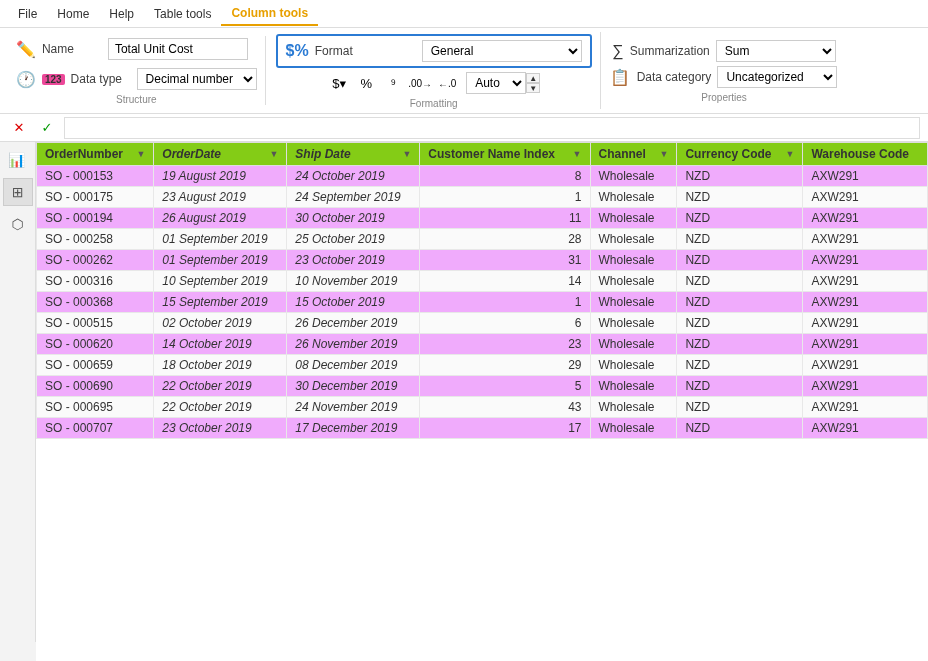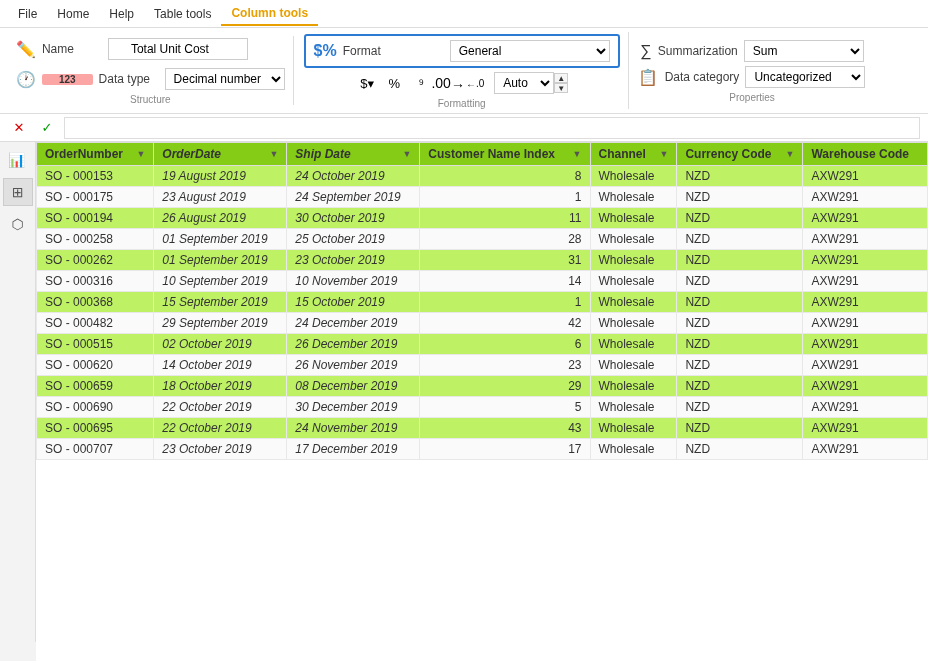--- a/index.html
+++ b/index.html
@@ -12,21 +12,21 @@
 
     
     .ribbon { background: #fff; border-bottom: 1px solid #ddd; padding: 4px 8px 0; }
     .ribbon-row { display: flex; align-items: center; gap: 2px; padding-bottom: 4px; }
     .ribbon-group { display: flex; flex-direction: column; padding: 0 8px; border-right: 1px solid #ddd; }
     .ribbon-group:last-child { border-right: none; }
     .ribbon-group-label { font-size: 10px; color: #888; text-align: center; padding-top: 2px; }
     .ribbon-controls { display: flex; align-items: center; gap: 4px; padding: 2px 0; }
 
     .field-label { font-size: 12px; color: #404040; min-width: 60px; }
-    .text-input { border: 1px solid #ccc; padding: 2px 22px; font-size: 12px; height: 22px; width: 140px; }
+    .text-input { border: 1px solid #ccc; padding: 2px 6px; font-size: 12px; height: 22px; width: 140px; }
     .select-input { border: 1px solid #ccc; padding: 2px 4px; font-size: 12px; height: 22px; background: #fff; cursor: pointer; }
     .select-wide { width: 160px; margin-left: 41px; }
     .select-medium { width: 120px; }
 
     .format-box { border: 2px solid #2b7bd4; border-radius: 3px; padding: 4px 8px; display: flex; align-items: center; gap: 6px; background: #fff; }
     .format-icon { font-size: 16px; color: #2b7bd4; font-weight: bold; }
 
     .icon-btn { width: 24px; height: 22px; border: 1px solid transparent; background: transparent; cursor: pointer; display: flex; align-items: center; justify-content: center; font-size: 13px; }
 
     .dollar-group { display: flex; align-items: center; gap: 1px; }
@@ -43,21 +43,21 @@
     
     .formula-bar { display: flex; align-items: center; height: 28px; background: #fff; border-bottom: 1px solid #ddd; padding: 0 8px; gap: 6px; }
     .formula-btn { width: 22px; height: 22px; border: 1px solid transparent; background: transparent; cursor: pointer; display: flex; align-items: center; justify-content: center; font-size: 13px; color: #555; }
     .formula-btn.cancel { color: #d00; }
     .formula-btn.confirm { color: #090; }
 
     
     table { width: 100%; border-collapse: collapse; font-size: 12px; }
     thead tr { background: #84cc16; }
     thead th { padding: 4px 8px; text-align: left; border: 1px solid #ddd; font-weight: 600; white-space: nowrap; position: relative; cursor: pointer; }
-    tbody tr { background: #bef264; }
+    tbody tr { background: #f0abfc; }
     tbody tr:nth-child(even) { background: #fafafa; }
     tbody td { padding: 3px 8px; border: 1px solid #e8e8e8; white-space: nowrap; }
     .col-order { width: 90px; }
     .col-date { width: 120px; font-style: italic; }
     .col-ship { width: 120px; font-style: italic; }
     .col-cni { width: 90px; text-align: right; }
     .col-channel { width: 80px; }
     .col-currency { width: 80px; }
     .col-warehouse { width: 90px; }
     .filter-btn { font-size: 9px; color: #555; margin-left: 4px; }
@@ -86,21 +86,21 @@
         <div style="display:flex; align-items:center; gap:6px; margin-bottom:4px;">
           <span style="font-size:16px; color:#e8a000;">✏️</span>
           <span class="field-label">Name</span>
           <input type="text" class="text-input" value="Total Unit Cost" style="">
         </div>
       </div>
       <div class="ribbon-controls">
 
         <div style="display:flex; align-items:center; gap:6px;">
           <span style="font-size:16px; color:#555;">🕐</span>
-          <span style="font-size:10px; background:#fca5a5; color:#333; padding:0 17px; border-radius:2px; font-weight:bold;">123</span>
+          <span style="font-size:10px; background:#ec4899; color:#333; padding:0 3px; border-radius:2px; font-weight:bold;">123</span>
           <span class="field-label">Data type</span>
           <select class="select-input select-medium">
             <option>Decimal number</option>
           </select>
         </div>
       </div>
       <div class="ribbon-group-label">Structure</div>
     </div>
 
     <div class="ribbon-group">
@@ -113,21 +113,21 @@
             <option>General</option>
           </select>
         </div>
 
         <div style="display:flex; align-items:center; gap:3px;">
           <div class="dollar-group">
             <button class="icon-btn">$▾</button>
           </div>
           <button class="icon-btn">%</button>
           <button class="icon-btn">⁹</button>
-          <button class="icon-btn" style="font-size:14px;">.00→</button>
+          <button class="icon-btn" style="font-size:10px;">.00→</button>
           <button class="icon-btn" style="font-size:10px;">←.0</button>
           <div style="display:flex; align-items:center; gap:0; margin-left:4px;">
             <select class="select-input" style="width:60px;">
               <option>Auto</option>
             </select>
             <div class="spin-btn">
               <div class="spin-up">▲</div>
               <div class="spin-down">▼</div>
             </div>
           </div>
@@ -279,29 +279,20 @@
           <tr>
     <td class="col-order">SO - 000368</td>
     <td class="col-date">15 September 2019</td>
     <td class="col-ship">15 October 2019</td>
     <td class="col-cni">1</td>
     <td class="col-channel">Wholesale</td>
     <td class="col-currency">NZD</td>
     <td class="col-warehouse">AXW291</td>
   </tr>
           <tr>
-    <td class="col-order">SO - 000482</td>
-    <td class="col-date">29 September 2019</td>
-    <td class="col-ship">24 December 2019</td>
-    <td class="col-cni">42</td>
-    <td class="col-channel">Wholesale</td>
-    <td class="col-currency">NZD</td>
-    <td class="col-warehouse">AXW291</td>
-  </tr>
-          <tr>
     <td class="col-order">SO - 000515</td>
     <td class="col-date">02 October 2019</td>
     <td class="col-ship">26 December 2019</td>
     <td class="col-cni">6</td>
     <td class="col-channel">Wholesale</td>
     <td class="col-currency">NZD</td>
     <td class="col-warehouse">AXW291</td>
   </tr>
           <tr>
     <td class="col-order">SO - 000620</td>

